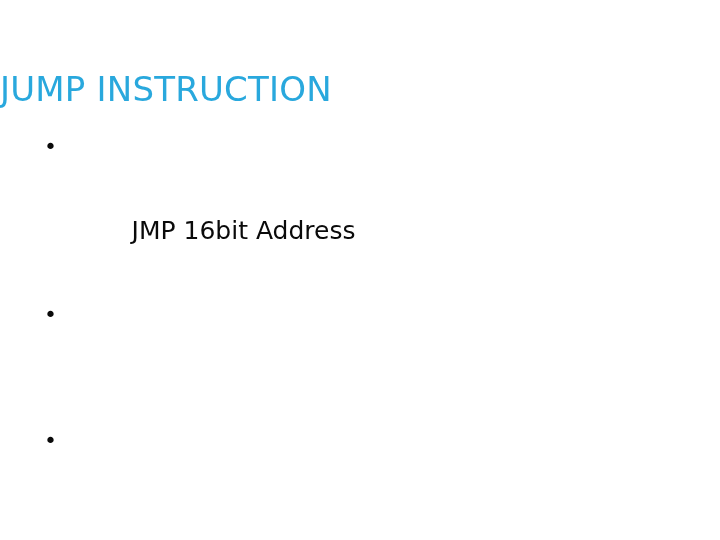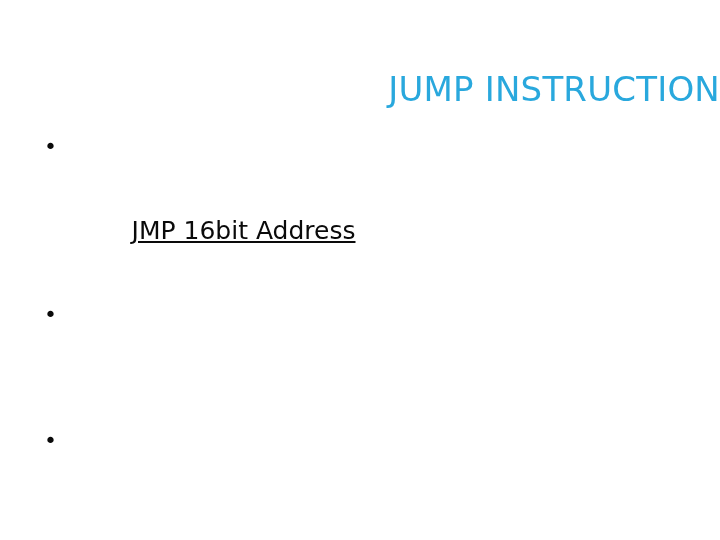--- a/index.html
+++ b/index.html
@@ -21,21 +21,21 @@
     background: #ffffff;
     box-sizing: border-box;
   }
 
   
   .slide-title {
     position: absolute;
     left: 0;
     top: 45px;
     width: 720px;
-    text-align: right;
+    text-align: left;
     font-family: "DejaVu Sans", "Liberation Sans", sans-serif;
     font-size: 34px;
     font-weight: 400;
     letter-spacing: 0.2px;
     line-height: 42px;
     color: #29a8dd;
     white-space: nowrap;
   }
 
   
@@ -70,21 +70,20 @@
     top: 0;
     width: 10px;
     line-height: 42px;
     font-size: 22px;
     color: #0a0a0a;
     text-align: left;
   }
 
   .bullet-label {
     display: inline-block;
-    text-decoration: underline;
   }
 </style>
 </head>
 <body>
 
 <div class="slide">
 
   <h1 class="slide-title">JUMP INSTRUCTION</h1>
 
   <div class="body-content">

